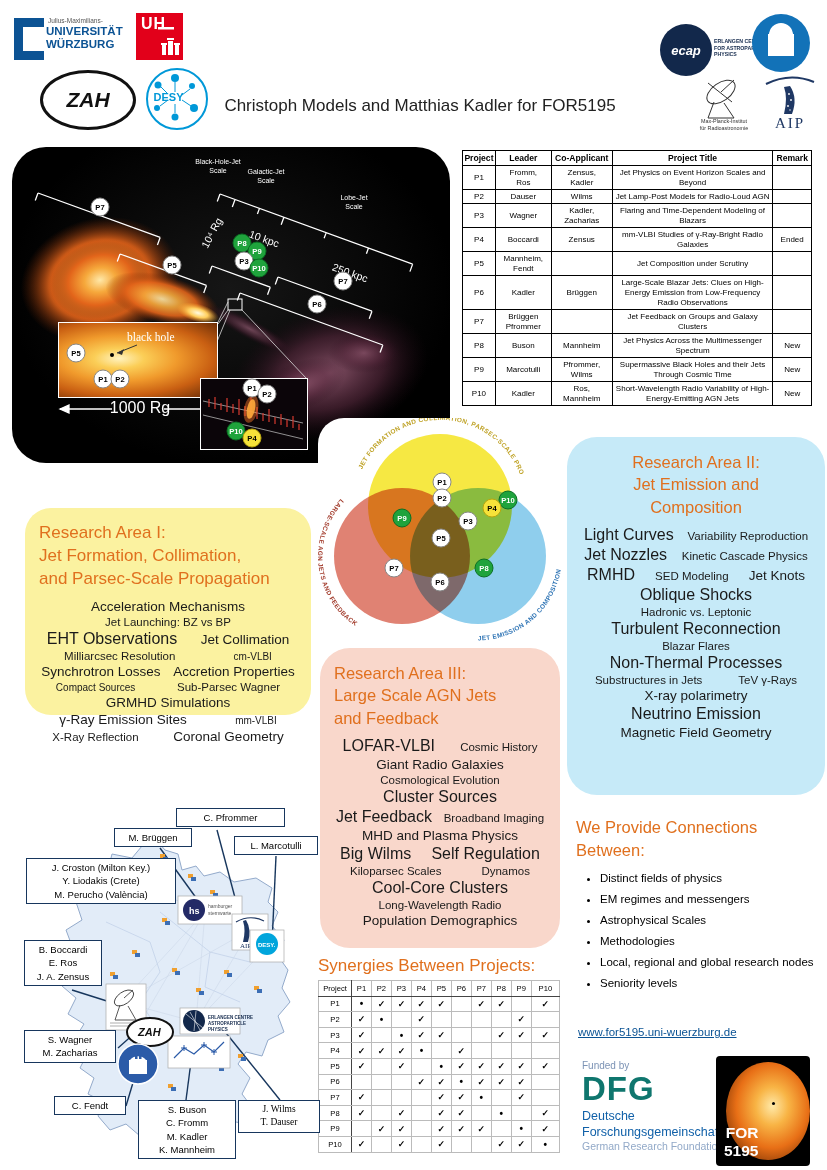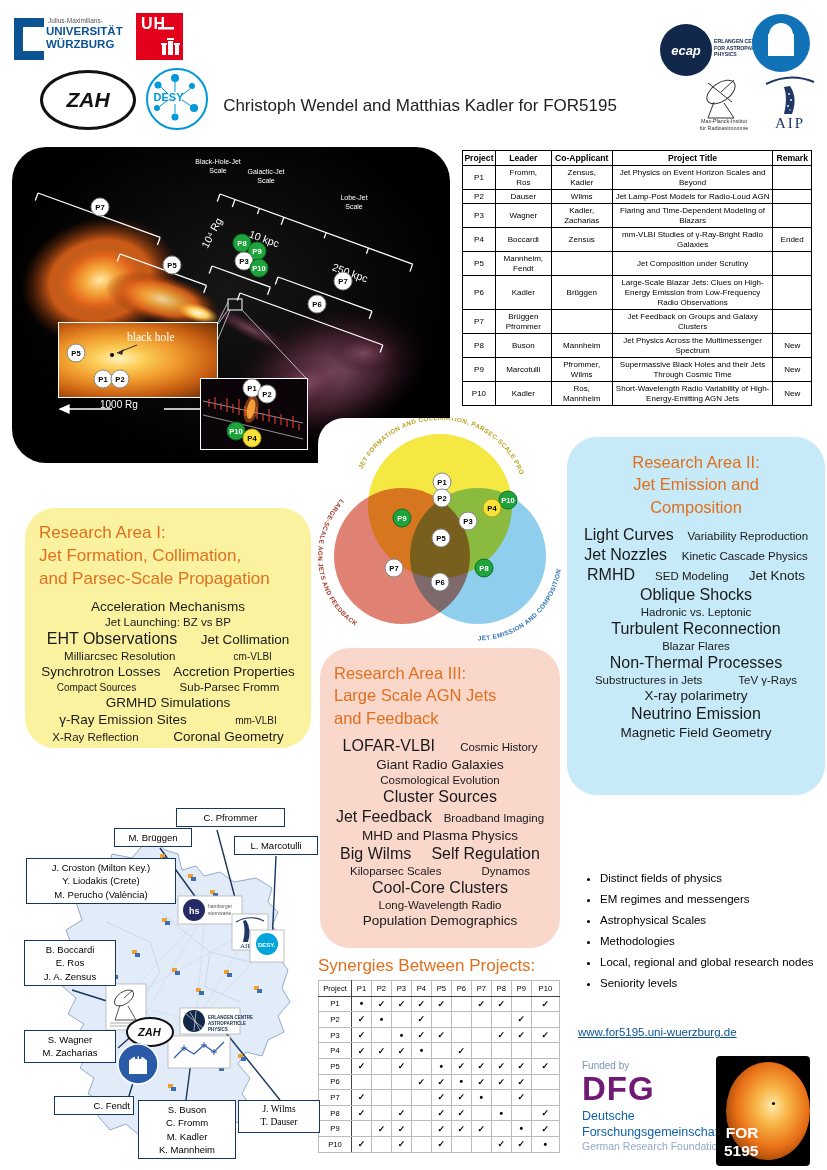--- a/index.html
+++ b/index.html
@@ -43,39 +43,39 @@
   .jet-label.kpc{font-size:10.5px;}
   .pbadge{position:absolute;width:17px;height:17px;border-radius:50%;transform:translate(-50%,-50%);
           display:flex;align-items:center;justify-content:center;font-size:7.6px;font-weight:bold;z-index:5;}
   .t-w{background:#fff;color:#000;border:1px solid #888;}
   .t-g{background:#1FA33C;color:#fff;border:1px solid #0c6f24;}
   .t-y{background:#F6E23A;color:#000;border:1px solid #b9a50e;}
   .inset1{position:absolute;left:46px;top:175px;width:160px;height:76px;border:1.6px solid #fff;box-sizing:border-box;
           background:radial-gradient(ellipse at 38% 48%, #FFF3C0 0%, #FBCE57 18%, #F09A2C 42%, #C95F12 68%, #5f2806 100%);}
   .bh-label{position:absolute;left:68px;top:8px;color:#fff;font-family:"Liberation Serif",serif;font-size:11.5px;}
   .inset2{position:absolute;left:188px;top:231px;width:108px;height:72px;border:1.6px solid #fff;box-sizing:border-box;background:#0b0509;}
-  .rg-label{position:absolute;left:88px;top:252px;width:80px;color:#fff;font-size:10px;}
+  .rg-label{position:absolute;left:88px;top:252px;width:80px;text-align:center;color:#fff;font-size:16px;}
 
   
   .ptable{left:462px;top:150px;width:350px;}
   .ptable table{border-collapse:collapse;width:100%;font-size:8px;}
   .ptable th{border:1px solid #000;font-size:8.6px;padding:2px 1px;background:#fff;}
   .ptable td{border:1px solid #000;padding:1.5px 2px;vertical-align:middle;white-space:pre-line;line-height:1.25;}
   td.c-proj{width:28px;text-align:center;}
   td.c-lead{width:52px;text-align:center;}
   td.c-coap{width:58px;text-align:center;}
   td.c-title{width:166px;text-align:center;}
   td.c-rem{width:34px;text-align:center;}
 
   
   .vennbox{left:318px;top:418px;width:244px;height:230px;background:#fff;border-radius:26px;}
 
   
   .rabox{border-radius:30px;box-sizing:border-box;padding:14px 14px;}
-  .ra1{left:25px;top:508px;width:286px;height:240px;background:#FBF2A0;}
+  .ra1{left:25px;top:508px;width:286px;height:207px;background:#FBF2A0;border-radius:26px;}
   .ra2{left:567px;top:437px;width:258px;height:358px;background:#C6EAF8;}
   .ra3{left:320px;top:648px;width:240px;height:300px;background:#F9D7CB;}
   .ra-title{color:#E0701E;font-size:16.5px;line-height:1.35;white-space:pre-line;margin-bottom:8px;}
   .ra2 .ra-title,.ra3 .ra-title{text-align:left;}
   .ra1 .ra-title{font-size:17px;}
   .cloud{display:flex;flex-wrap:wrap;justify-content:space-around;align-items:baseline;column-gap:8px;row-gap:2px;text-align:right;}
   .kw{color:#1a1a1a;}
   .kw.s1{font-size:10px;}
   .kw.s2{font-size:11.5px;}
   .kw.s3{font-size:13.5px;}
@@ -98,21 +98,21 @@
   .syntab .dot{font-size:10px;font-weight:bold;}
 
   
   .conn-title{left:576px;top:816px;width:250px;color:#E0701E;font-size:16.5px;line-height:1.4;white-space:pre-line;}
   .conn-list{left:584px;top:868px;width:236px;}
   .conn-list ul{margin:0;padding-left:16px;font-size:11.5px;line-height:1.82;}
   .for-link{left:578px;top:1026px;font-size:11.5px;color:#0B5394;text-decoration:underline;}
 
   
   .fundedby{left:582px;top:1060px;font-size:10px;color:#7C93B5;}
-  .dfg-word{left:582px;top:1070px;font-size:33px;font-weight:bold;color:#701a75;letter-spacing:1px;}
+  .dfg-word{left:582px;top:1070px;font-size:33px;font-weight:bold;color:#0f766e;letter-spacing:1px;}
   .dfg-org{left:582px;top:1108px;font-size:12.5px;color:#1060A8;line-height:1.3;white-space:pre-line;}
   .dfg-en{left:582px;top:1140px;font-size:10.5px;color:#92A9C8;}
   .forbadge{left:716px;top:1056px;width:94px;height:110px;background:#000;border-radius:4px;overflow:hidden;}
   .forblob{position:absolute;left:10px;top:6px;width:84px;height:98px;border-radius:50%;
            background:radial-gradient(ellipse at 55% 45%, #FFE9A8 0%, #F8B445 25%, #E86F16 55%, #7e3405 85%, rgba(0,0,0,0) 100%);}
   .fortxt{position:absolute;left:8px;bottom:6px;color:#fff;font-size:15.5px;font-weight:bold;line-height:1.15;white-space:pre-line;text-align:right;}
 </style>
 </head>
 <body>
 
@@ -156,21 +156,21 @@
           <line x1="44" y1="21" x2="36" y2="27"></line>
           <line x1="45" y1="38" x2="36" y2="32"></line>
           <line x1="29" y1="45" x2="29" y2="36"></line>
           <line x1="14" y1="38" x2="22" y2="32"></line>
           <line x1="15" y1="19" x2="22" y2="26"></line>
         </g>
     </svg>
     <div class="desy-txt">DESY</div>
   </div>
 
-  <div class="abs subtitle">Christoph Wendel and Matthias Kadler for FOR5195</div>
+  <div class="abs subtitle">Christoph Models and Matthias Kadler for FOR5195</div>
 
   <div class="abs ecap-circle">
     <span>ecap</span>
   </div>
   <div class="abs ecap-side pre">ERLANGEN CENTRE
 FOR ASTROPARTICLE
 PHYSICS</div>
   <div class="hs-circle">
     <div class="hs-dome"></div>
   </div>
@@ -445,21 +445,21 @@
     <div class="cloud">
         <span class="kw s3">Acceleration Mechanisms</span>
         <span class="kw s2">Jet Launching: BZ vs BP</span>
         <span class="kw s4">EHT Observations</span>
         <span class="kw s3">Jet Collimation</span>
         <span class="kw s2">Milliarcsec Resolution</span>
         <span class="kw s1">cm-VLBI</span>
         <span class="kw s3">Synchrotron Losses</span>
         <span class="kw s3">Accretion Properties</span>
         <span class="kw s1">Compact Sources</span>
-        <span class="kw s2">Sub-Parsec Fromm</span>
+        <span class="kw s2">Sub-Parsec Wagner</span>
         <span class="kw s3">GRMHD Simulations</span>
         <span class="kw s3">γ-Ray Emission Sites</span>
         <span class="kw s1">mm-VLBI</span>
         <span class="kw s2">X-Ray Reflection</span>
         <span class="kw s3">Coronal Geometry</span>
       </div>
   </div>
   <div class="abs rabox ra2">
     <div class="ra-title pre" style="text-align:center">Research Area II:
 Jet Emission and
@@ -633,26 +633,26 @@
           <rect x="129" y="252" width="2.5" height="5" fill="#2B5BA8"></rect>
       </g>
     </svg>
     <div>
         <div class="map-label" style="left: 166px; top: 6px; width: 109px;">C. Pfrommer</div>
         <div class="map-label" style="left: 104px; top: 26px; width: 78px;">M. Brüggen</div>
         <div class="map-label" style="left: 224px; top: 34px; width: 84px;">L. Marcotulli</div>
         <div class="map-label" style="left: 16px; top: 56px; width: 150px;">J. Croston (Milton Key.)
 Y. Liodakis (Crete)
 M. Perucho (València)</div>
-        <div class="map-label" style="left: 14px; top: 138px; width: 92px;">B. Boccardi
+        <div class="map-label" style="left: 14px; top: 138px; width: 78px;">B. Boccardi
 E. Ros
 J. A. Zensus</div>
         <div class="map-label" style="left: 14px; top: 228px; width: 92px;">S. Wagner
 M. Zacharias</div>
-        <div class="map-label" style="left: 44px; top: 294px; width: 80px; text-align: right;">C. Fendt</div>
+        <div class="map-label" style="left: 44px; top: 294px; width: 72px;">C. Fendt</div>
         <div class="map-label" style="left: 128px; top: 298px; width: 98px;">S. Buson
 C. Fromm
 M. Kadler
 K. Mannheim</div>
         <div class="map-label" style="left: 228px; top: 298px; width: 82px; font-family: Liberation Serif, serif;">J. Wilms
 T. Dauser</div>
       </div>
   </div>
 
   <div class="abs syn-title">Synergies Between Projects:</div>
@@ -801,20 +801,22 @@
             <td class="chk"></td>
             <td class="chk"></td>
             <td class="chk">✓</td>
             <td class="chk">✓</td>
             <td class="dot">•</td>
           </tr>
         </tbody>
     </table>
   </div>
 
+  <div class="abs conn-title">We Provide Connections
+Between:</div>
   <div class="abs conn-list">
     <ul>
         <li>Distinct fields of physics</li>
         <li>EM regimes and messengers</li>
         <li>Astrophysical Scales</li>
         <li>Methodologies</li>
         <li>Local, regional and global research nodes</li>
         <li>Seniority levels</li>
       </ul>
   </div>

